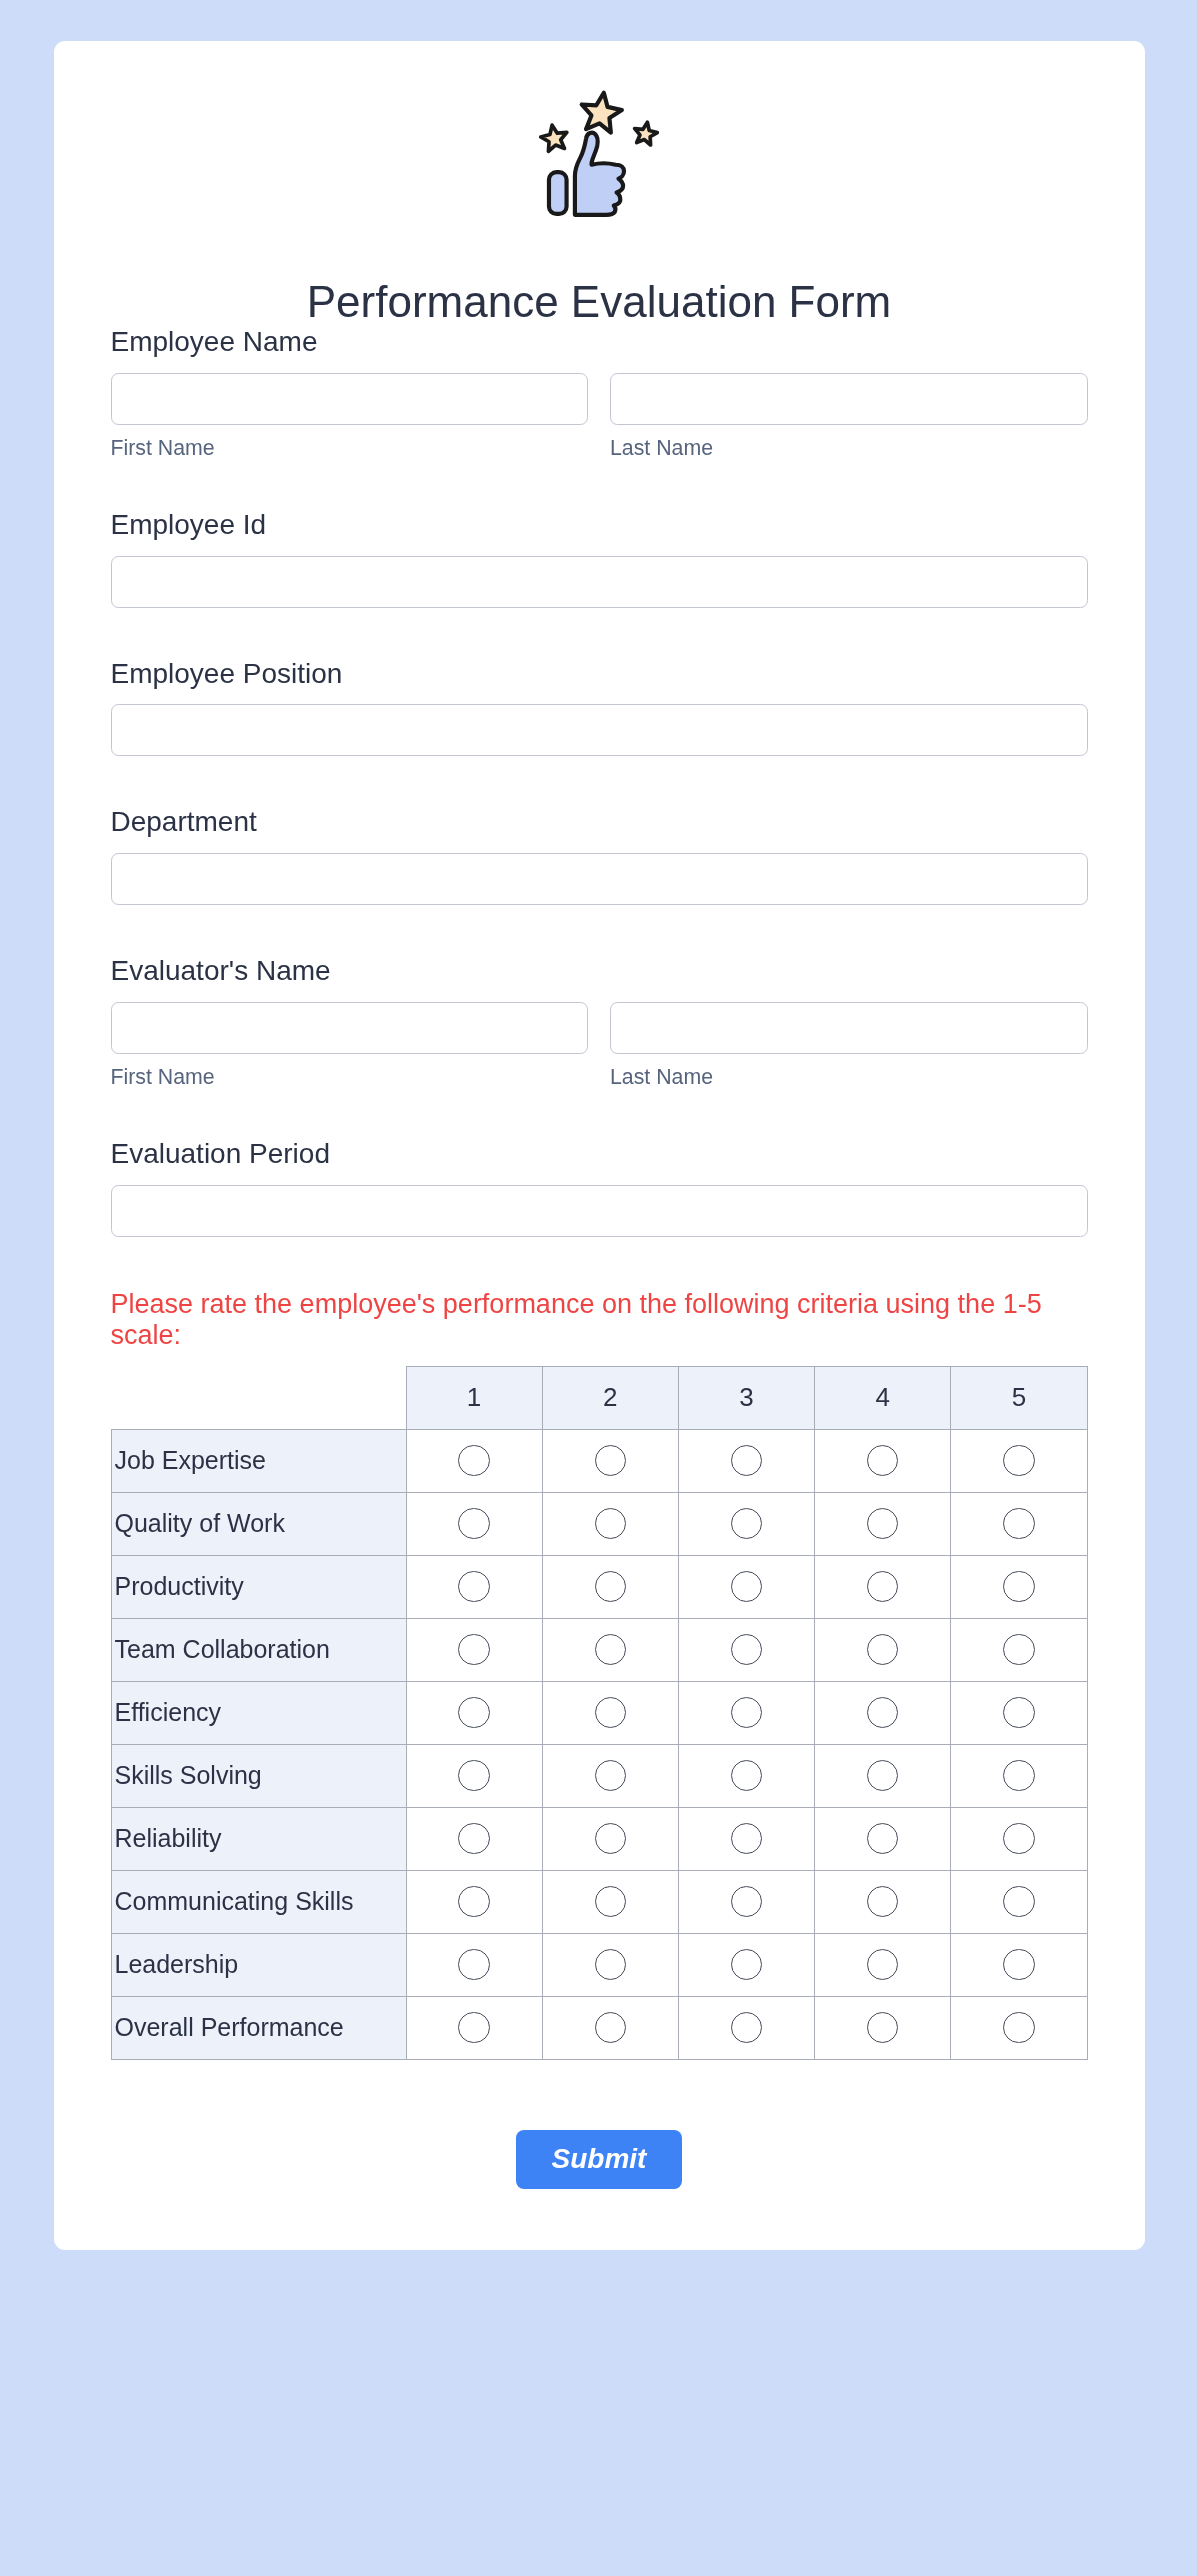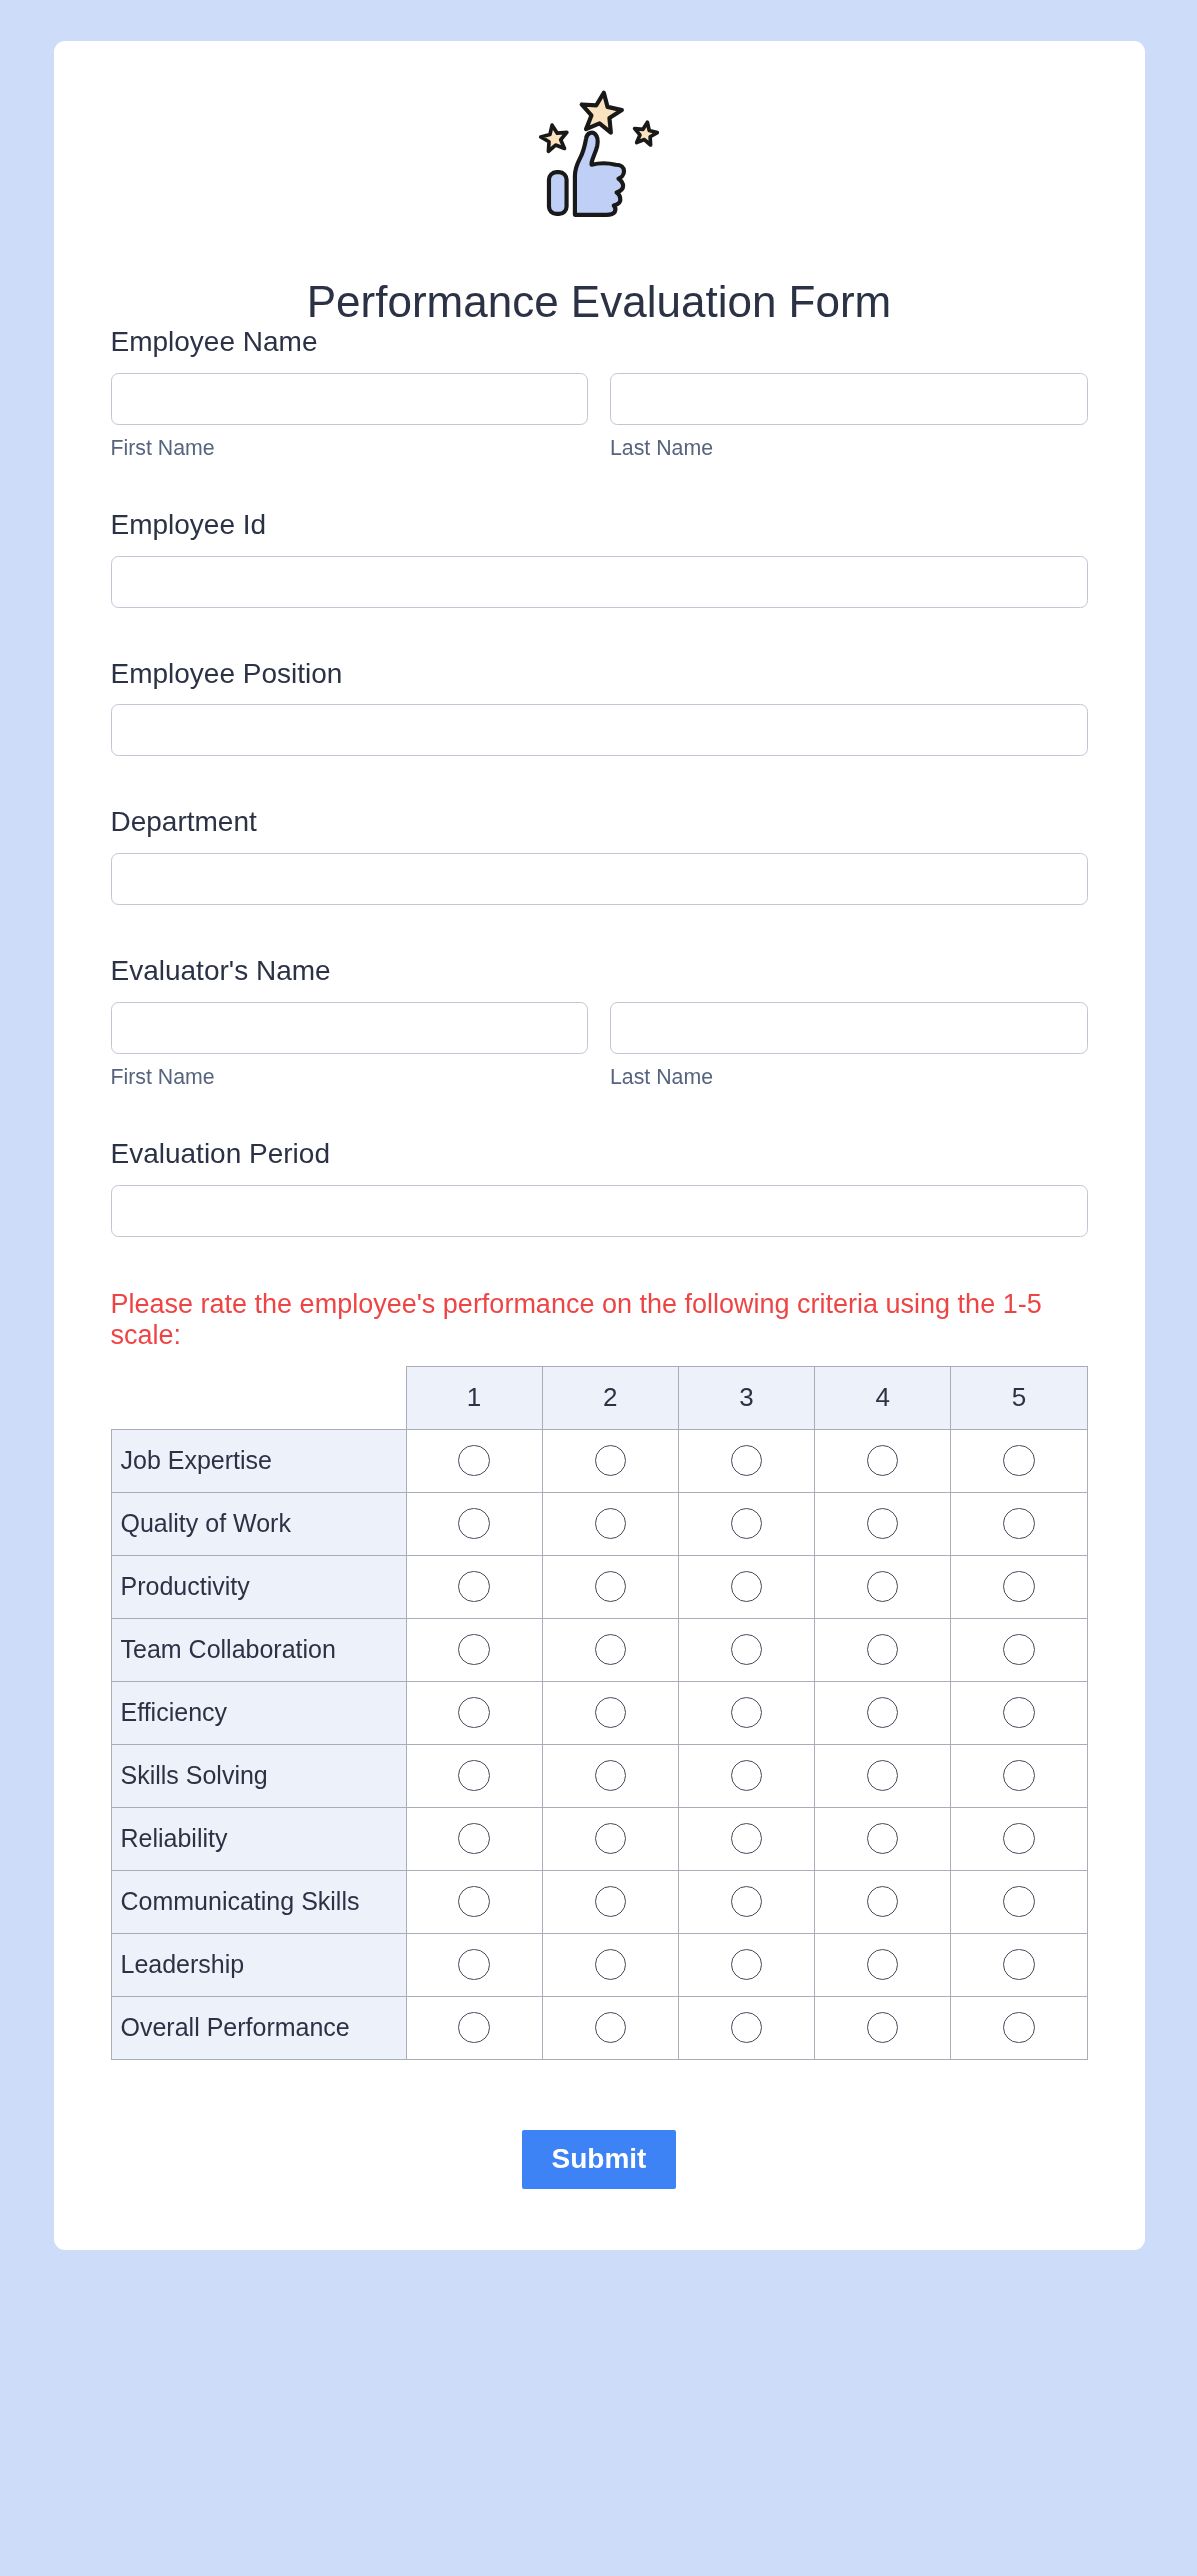--- a/index.html
+++ b/index.html
@@ -90,21 +90,21 @@
     font-size: 26px;
     font-weight: 400;
     text-align: center;
     color: #2b3245;
   }
   .rating-table tbody th.criteria-cell {
     background: #edf1fa;
     font-size: 25px;
     font-weight: 400;
     text-align: left;
-    padding-left: 9px;
+    padding-left: 3px;
     color: #2b3245;
   }
   .rating-table tbody td.radio-cell {
     background: #ffffff;
     text-align: center;
     vertical-align: middle;
   }
   .radio-circle {
     display: inline-block;
     width: 31.5px;
@@ -129,30 +129,31 @@
     padding: 13px 15px;
     resize: none;
     outline: none;
   }
   .submit-row {
     margin-top: 70px;
     display: flex;
     justify-content: center;
   }
   .submit-button {
-    width: 154px;
+    width: 166px;
     height: 59px;
     background: #3d83f5;
     color: #ffffff;
     border: none;
-    border-radius: 2px;
+    border-radius: 8px;
     font-family: inherit;
     font-size: 28px;
     font-weight: 700;
     cursor: pointer;
+    font-style: italic;
   }
 </style>
 </head>
 <body>
 
 <div class="page">
   <div class="card">
 
     <div class="icon-wrap">
       <svg width="130" height="139" viewBox="0 0 140 150">

